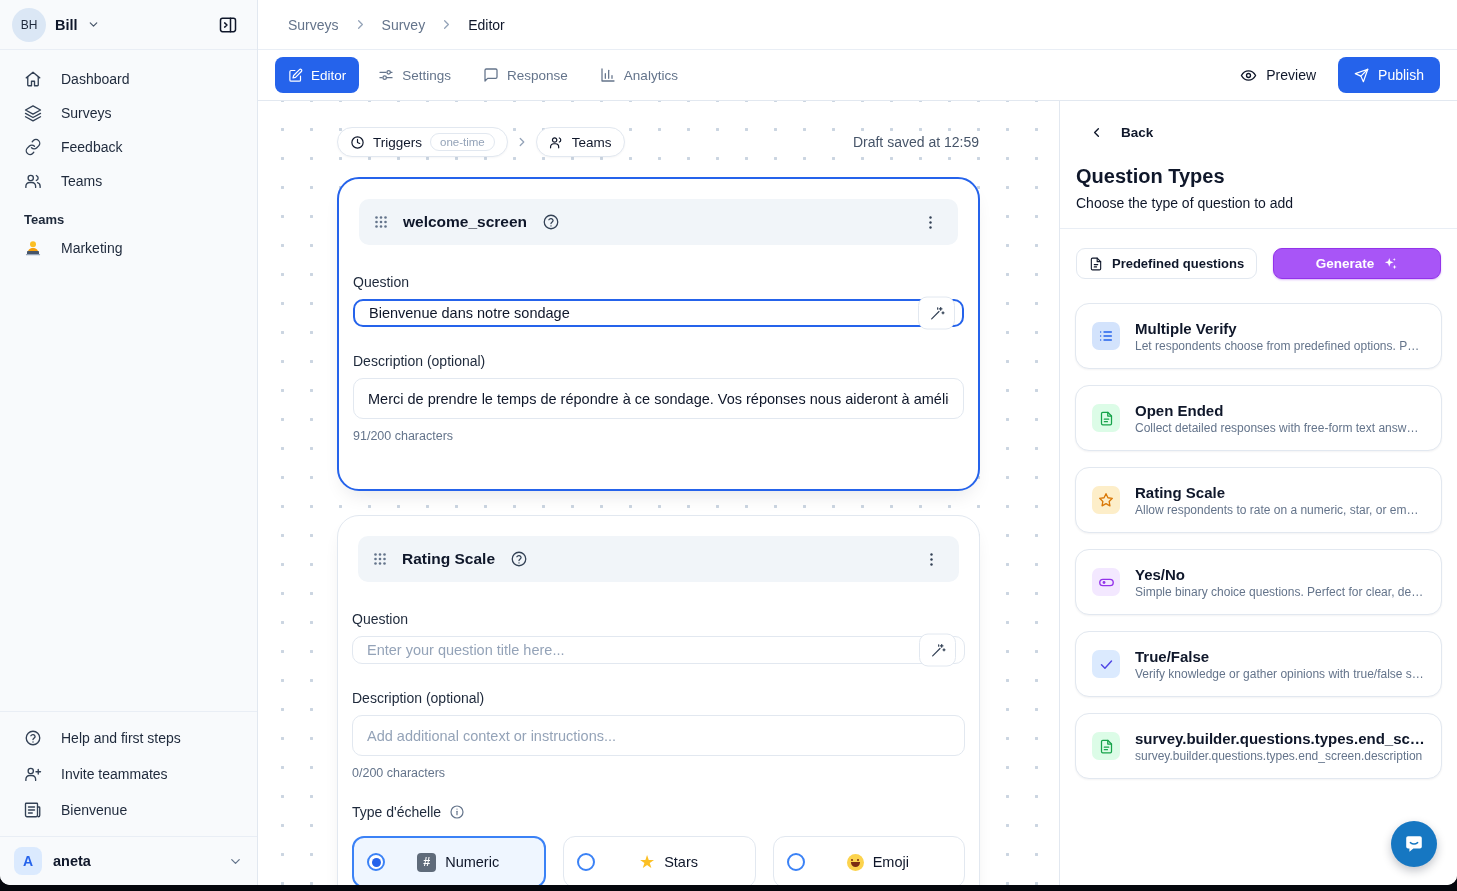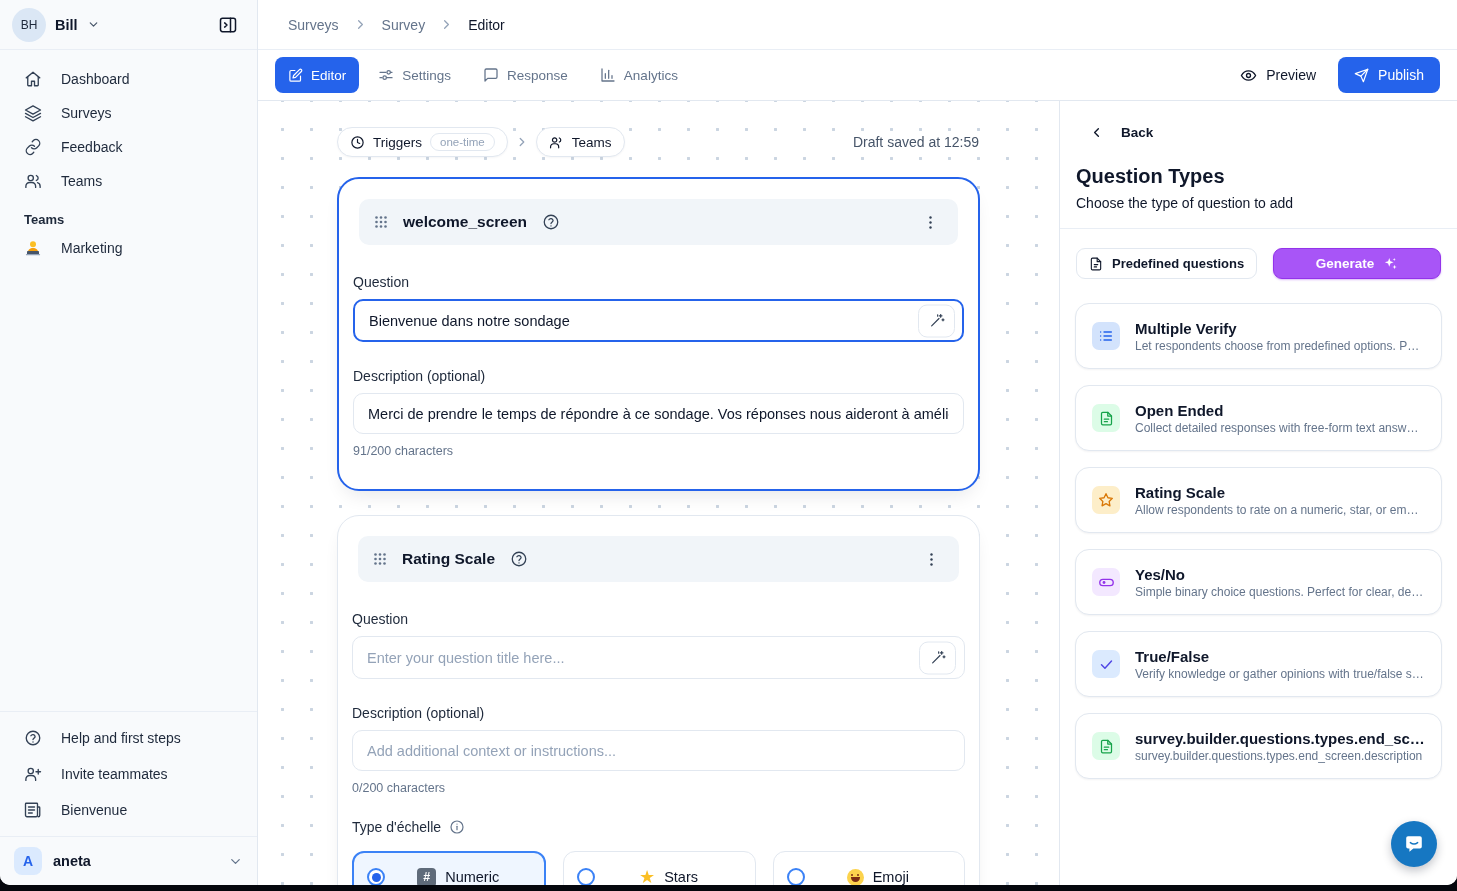--- a/index.html
+++ b/index.html
@@ -123,21 +123,21 @@
   }
   .drag-handle { color: #64748b; cursor: grab; }
   .qcard-title { font-size: 15.5px; font-weight: 600; color: #0f172a; }
   .help-ic { color: #334155; cursor: pointer; }
   .kebab { margin-left: auto; color: #334155; cursor: pointer; padding: 4px; }
   .qcard-body { padding: 0 14px; }
   .field-label { margin-top: 29px; font-size: 14px; font-weight: 500; color: #1e293b;
     display: flex; align-items: center; gap: 8px; }
   .input-wrap { position: relative; margin-top: 9px; }
   .text-input {
-    width: 100%; height: 43px; border: 1px solid #e2e8f0; border-radius: 10px;
+    width: 100%; height: 28px; border: 1px solid #e2e8f0; border-radius: 10px;
     padding: 0 52px 0 14px; font-size: 14.5px; color: #0f172a; font-family: inherit;
     background: #fff; outline: none;
   }
   .text-input.focused { border: 2px solid #2563eb; }
   .text-input::placeholder { color: #94a3b8; }
   .wand-btn {
     position: absolute; right: 9px; top: 50%; transform: translateY(-50%);
     width: 37px; height: 33px; border: 1px solid #e2e8f0; border-radius: 9px;
     background: #fff; display: flex; align-items: center; justify-content: center;
     color: #334155; cursor: pointer;

